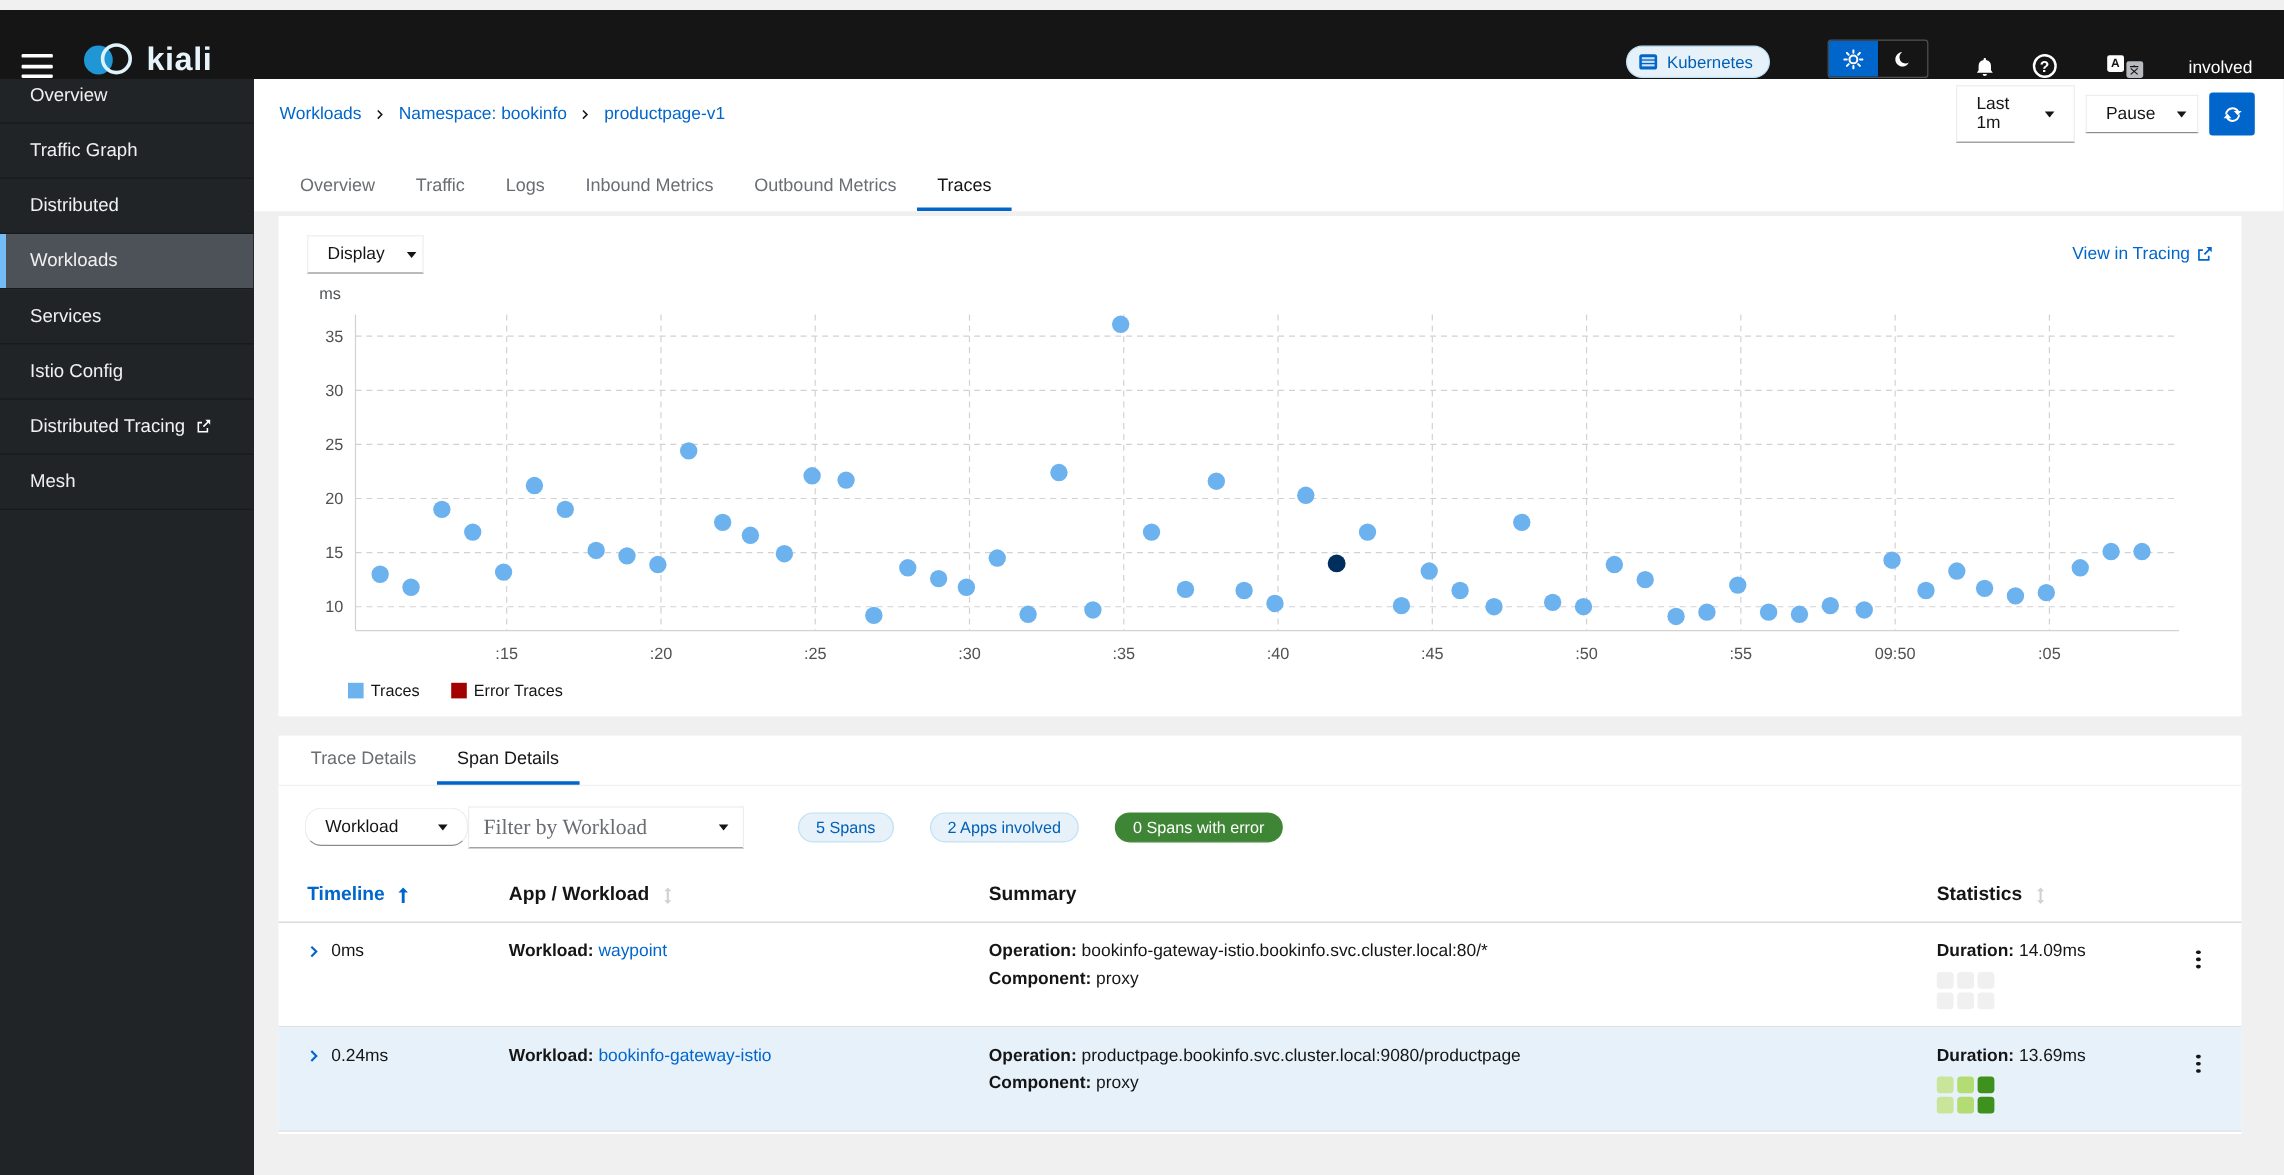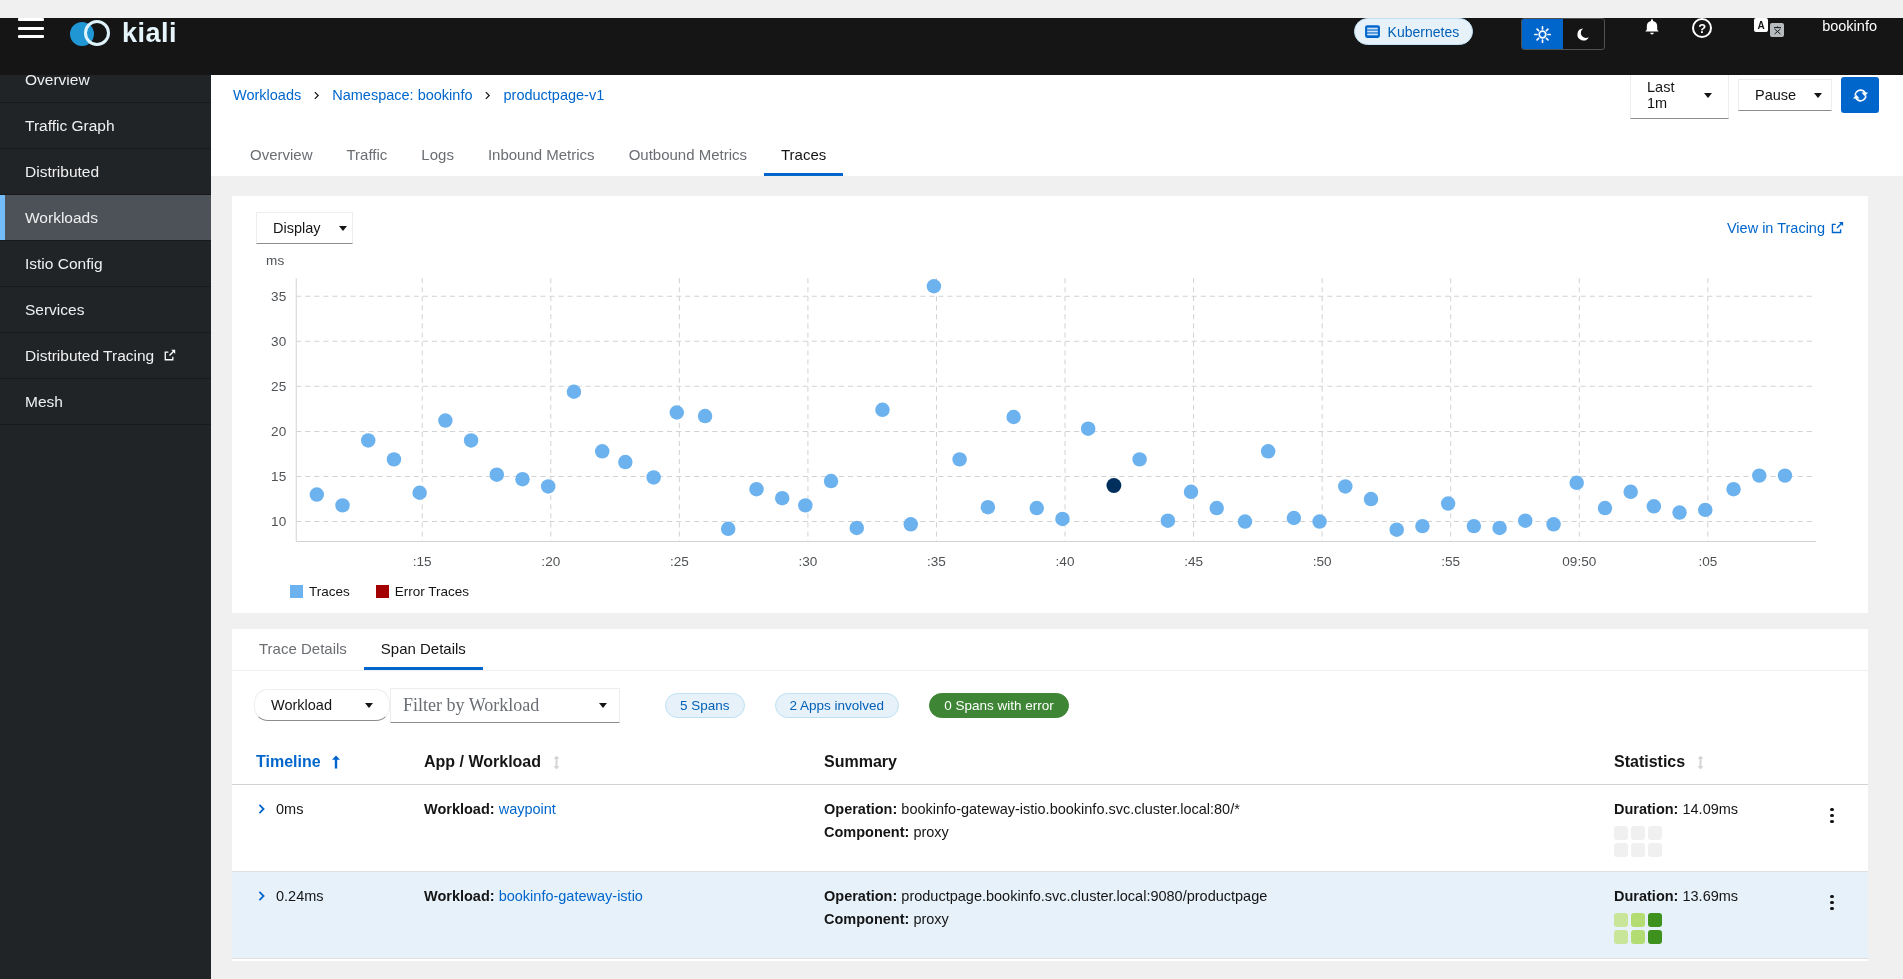--- a/index.html
+++ b/index.html
@@ -1,21 +1,21 @@
 <!DOCTYPE html>
 <html><head>
 <meta charset="utf-8">
 <style>
   * { box-sizing: border-box; margin: 0; padding: 0; }
   html,body { width:1903px; height:979px; overflow:hidden; }
   body { font-family:"Liberation Sans", sans-serif; background:#f0f0f0; color:#151515; }
 
   
-  .masthead { position:fixed; top:18px; left:0; width:100%; height:57px; background:#151515;
-              display:flex; align-items:flex-start; padding:0 26px 0 18px; z-index:50; }
+  .masthead { position:fixed; top:8px; left:0; width:100%; height:57px; background:#151515;
+              display:flex; align-items:flex-end; padding:0 26px 0 18px; z-index:50; }
   .hamburger { width:26px; height:20px; display:flex; flex-direction:column; justify-content:space-between; cursor:pointer; }
   .hamburger i { display:block; height:3px; background:#fff; border-radius:1px; }
   .brand { display:flex; align-items:center; margin-left:26px; }
   .brand-mark { position:relative; width:46px; height:30px; }
   .brand-mark .c1 { position:absolute; left:0; top:3px; width:24px; height:24px; border-radius:50%; background:#2196d4; }
   .brand-mark .c2 { position:absolute; left:14px; top:1px; width:26px; height:26px; border-radius:50%; border:3px solid #dff3fc; }
   .brand-name { color:#e6f5fc; font-size:27px; font-weight:bold; letter-spacing:.5px; margin-left:6px; }
   .mast-spacer { flex:1; }
   .kube-badge { display:flex; align-items:center; gap:7px; background:#e7f1fa; border:1px solid #bee1f4;
                 border-radius:15px; padding:4px 13px 4px 9px; color:#0060b6; font-size:14px; cursor:pointer; }
@@ -47,21 +47,21 @@
   .toolbar { margin-left:auto; display:flex; align-items:center; gap:9px; }
   .pf-select { display:inline-flex; align-items:center; justify-content:space-between; gap:18px; background:#fff;
                border:1px solid #ededed; border-bottom:1px solid #8a8d90; padding:7px 16px; font-size:14.5px; cursor:pointer; }
   .caret { width:0; height:0; border-left:4.5px solid transparent; border-right:4.5px solid transparent; border-top:5.5px solid #151515; }
   .refresh-btn { width:38px; height:36px; background:#0066cc; border:none; border-radius:3px; cursor:pointer;
                  display:flex; align-items:center; justify-content:center; }
   .tabs { display:flex; margin-top:16px; }
   .tab { padding:11px 17px 13px; font-size:15px; color:#6a6e73; cursor:pointer; white-space:nowrap; }
   .tab.active { color:#151515; box-shadow:inset 0 -3px 0 #0066cc; }
 
-  .card { background:#fff; margin:20px 35px 0 21px; }
+  .card { background:#fff; margin:4px 35px 0 21px; }
   .chart-card { padding:16px 24px 12px; }
   .chart-head { display:flex; align-items:center; }
   .view-tracing { margin-left:auto; color:#0066cc; font-size:14.5px; display:flex; align-items:center; gap:5px; cursor:pointer; }
   .chart-wrap { margin-top:8px; }
   #trace-chart { width:100%; display:block; }
   #trace-chart text.tick { font-size:13.5px; fill:#4f5255; font-family:"Liberation Sans",sans-serif; }
   .legend { display:flex; gap:26px; margin:0 0 2px 34px; }
   .legend-item { display:flex; align-items:center; gap:6px; font-size:13.5px; cursor:pointer; }
   .legend-swatch { width:13px; height:13px; display:inline-block; }
 
@@ -146,41 +146,41 @@
     <span class="help-circle">?</span>
   </button>
   <button class="icon-btn lang-icon" style="margin-left:42px;">
     <span class="lang-a">A</span>
     <span class="lang-cjk">
         <svg width="9" height="9" viewBox="0 0 9 9">
           <path d="M1 1.6h7M4.5 1.6V0.4M1.6 8L7.4 3M1.6 3l5.8 5" stroke="#151515" stroke-width="1" fill="none"></path>
         </svg>
       </span>
   </button>
-  <span class="user-name">bookinfo</span>
+  <span class="user-name">involved</span>
 </header>
 
 <nav class="sidebar">
   <div class="nav-item">
       <span>Overview</span>
     </div>
   <div class="nav-item">
       <span>Traffic Graph</span>
     </div>
   <div class="nav-item">
       <span>Distributed</span>
     </div>
   <div class="nav-item active">
       <span>Workloads</span>
     </div>
   <div class="nav-item">
+      <span>Services</span>
+    </div>
+  <div class="nav-item">
       <span>Istio Config</span>
-    </div>
-  <div class="nav-item">
-      <span>Services</span>
     </div>
   <div class="nav-item">
     <span>Distributed Tracing</span>
     <svg width="13" height="13" viewBox="0 0 16 16">
         <path fill="#fff" d="M10 1h5v5l-1.9-1.9-4.5 4.5-1.2-1.2 4.5-4.5L10 1zM12.9 9.4V14H2V3.1h4.6v1.6H3.6v7.7h7.7V9.4h1.6z"></path>
       </svg>
   </div>
   <div class="nav-item">
       <span>Mesh</span>
     </div>

